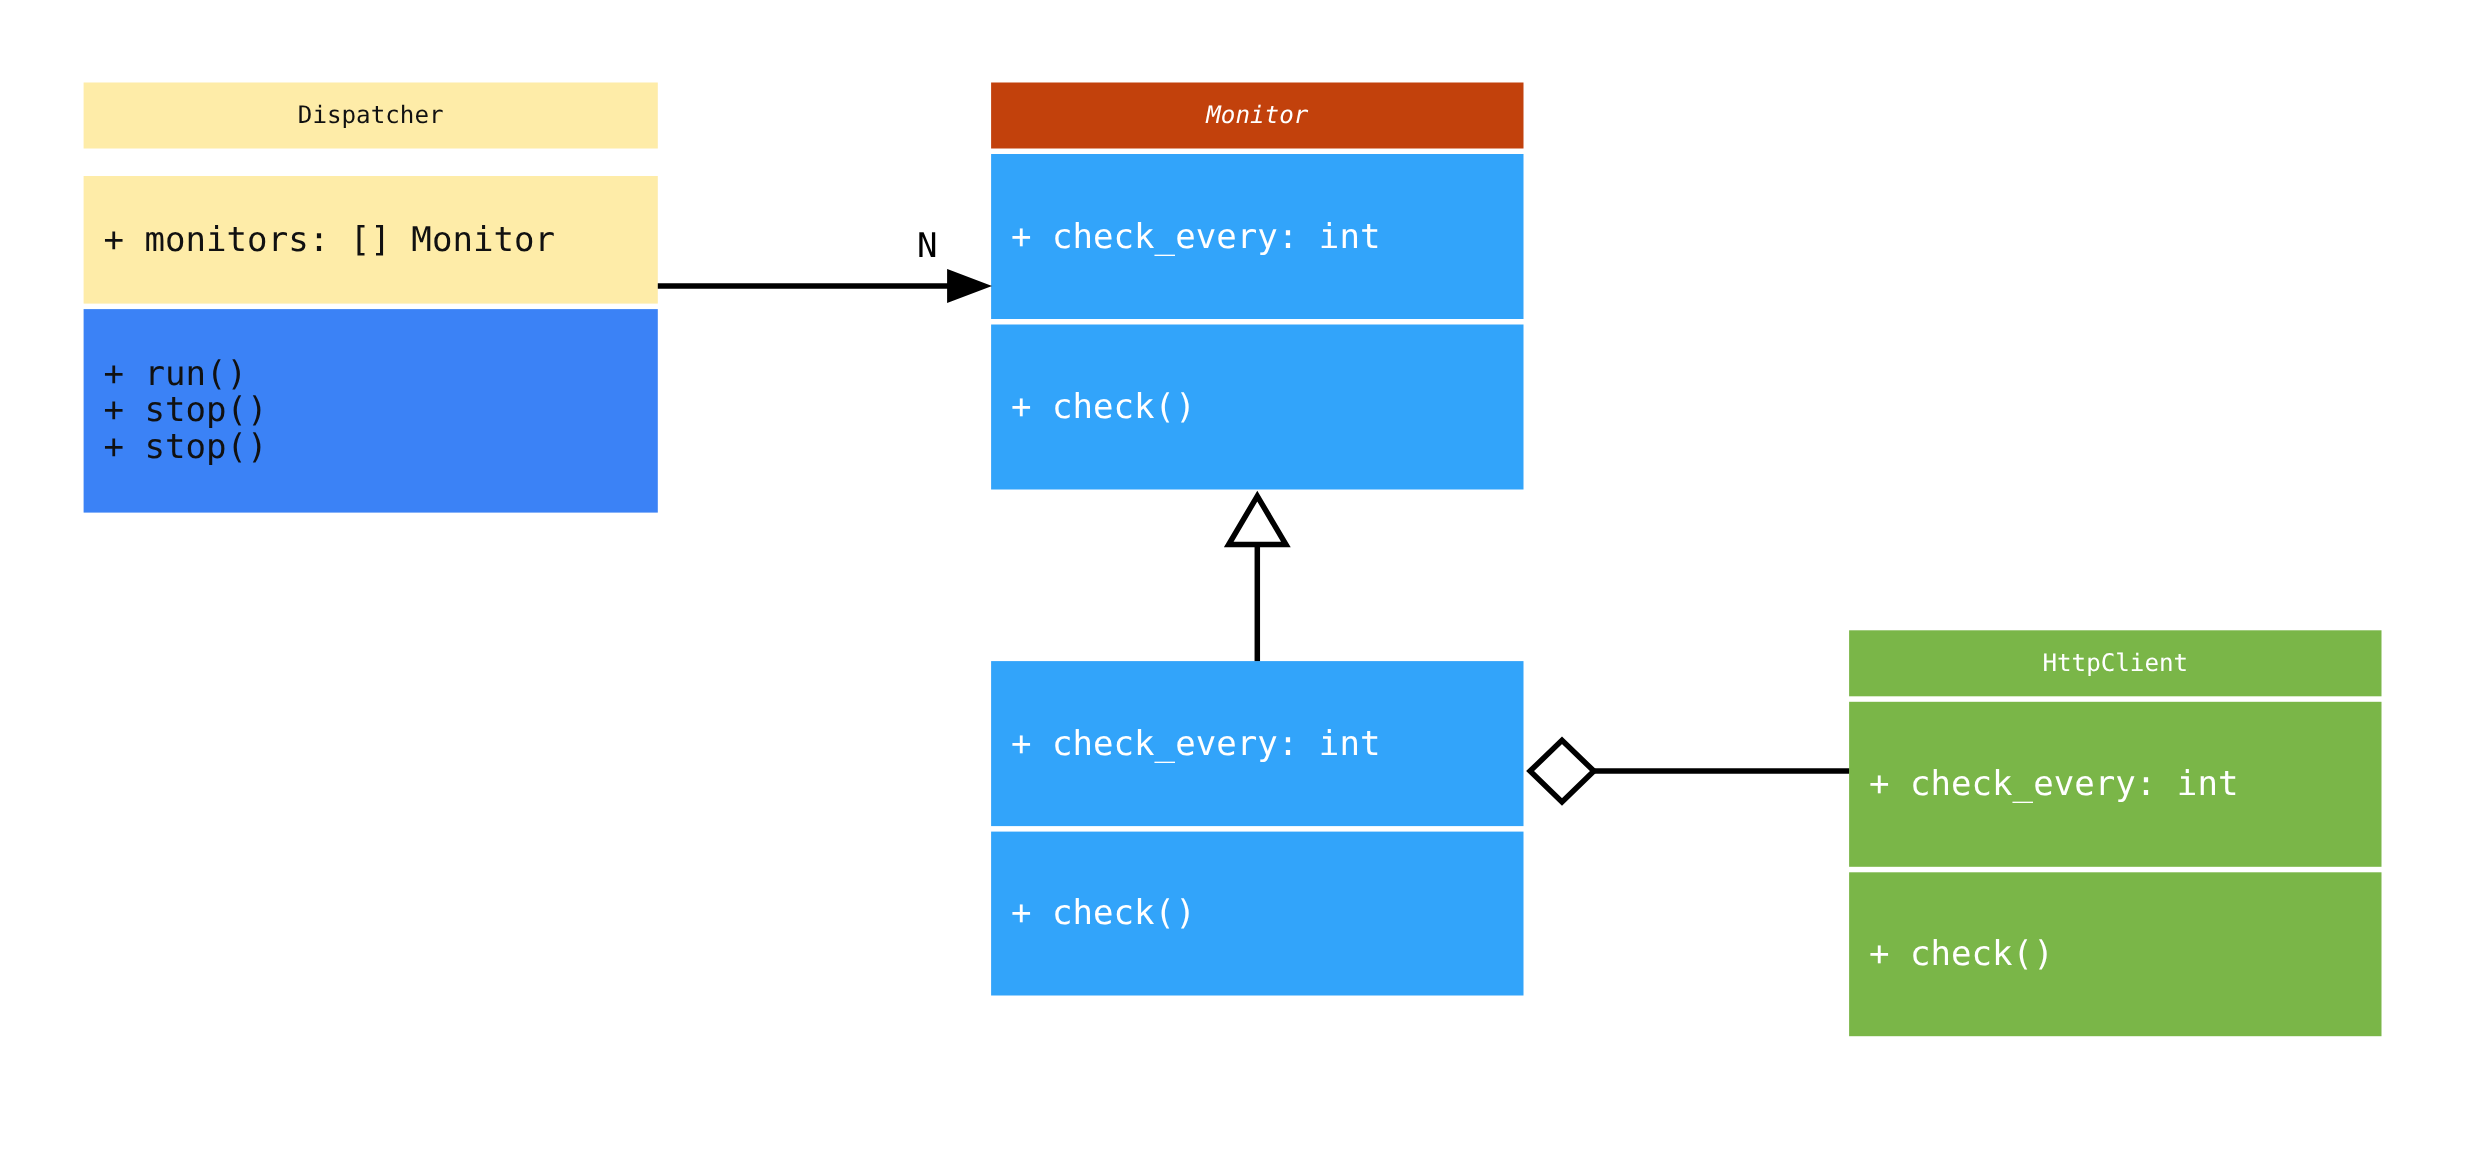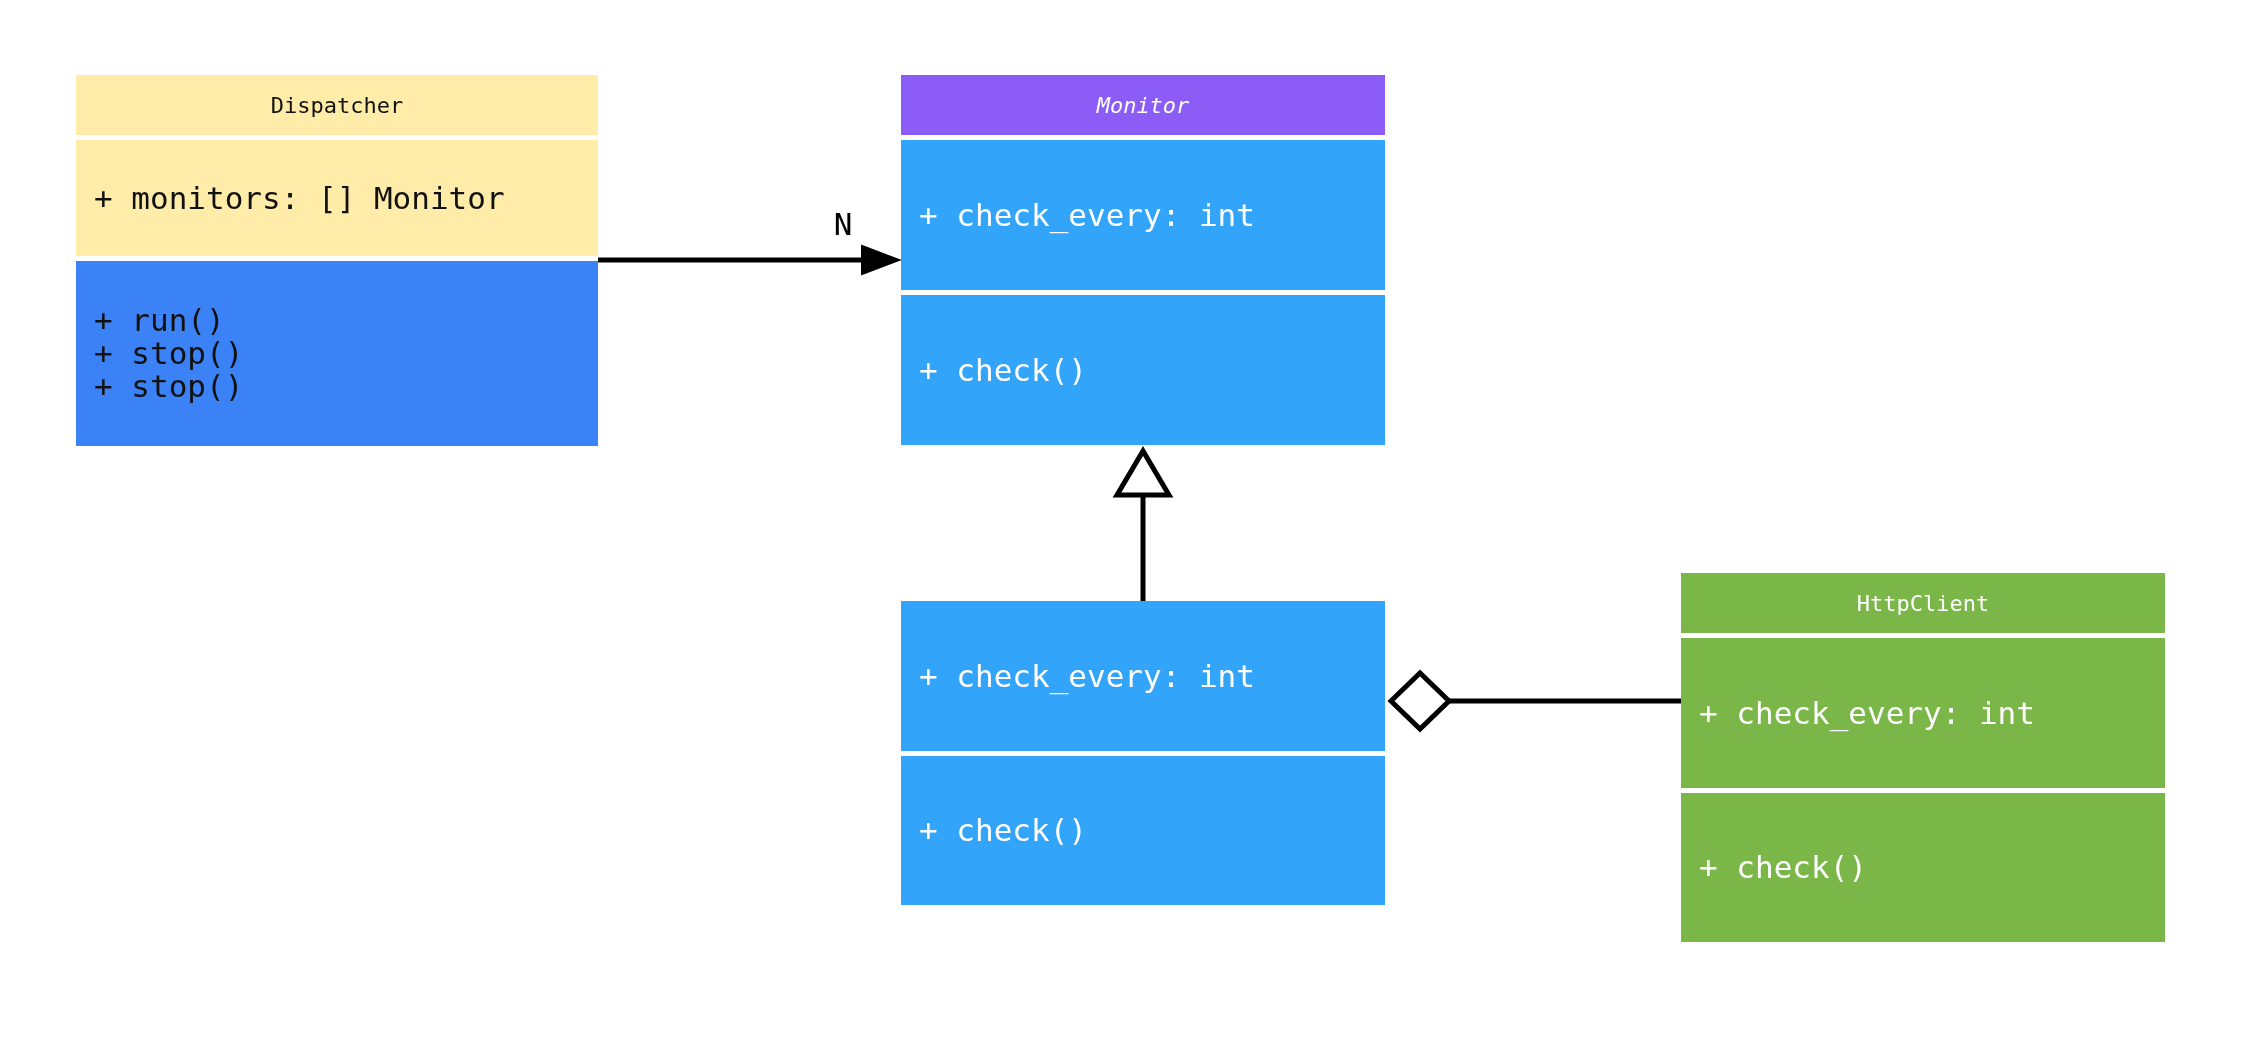--- a/index.html
+++ b/index.html
@@ -49,32 +49,32 @@
     text-align: center;
   }
 </style>
 </head>
 <body>
 
 <div class="stage">
 
   <div class="class-box" style="left:76px; top:75px; width:522px; height:371px;">
     <div class="compartment title-compartment" style="height: 60px; background-color: rgb(254, 236, 168); color: rgb(17, 17, 17);">Dispatcher</div>
-    <div class="compartment body-compartment" style="height: 116px; background-color: rgb(254, 236, 168); color: rgb(17, 17, 17);">
+    <div class="compartment body-compartment" style="height: 116px; background-color: rgb(254, 236, 168); color: rgb(17, 17, 17); margin-top: 20px;">
       <div>+ monitors: [] Monitor</div>
     </div>
     <div class="compartment body-compartment" style="height: 185px; background-color: #3b82f6; color: rgb(17, 17, 17);">
       <div>+ run()</div>
       <div>+ stop()</div>
       <div>+ stop()</div>
     </div>
   </div>
 
   <div class="class-box" style="left:901px; top:75px; width:484px; height:370px;">
-    <div class="compartment title-compartment title-abstract" style="height: 60px; background-color: #8b5cf6; color: rgb(255, 255, 255);">Monitor</div>
+    <div class="compartment title-compartment title-abstract" style="height: 60px; background-color: #c2410c; color: rgb(255, 255, 255);">Monitor</div>
     <div class="compartment body-compartment" style="height: 150px; background-color: rgb(50, 164, 250); color: rgb(255, 255, 255);">
       <div>+ check_every: int</div>
     </div>
     <div class="compartment body-compartment" style="height: 150px; background-color: rgb(50, 164, 250); color: rgb(255, 255, 255);">
       <div>+ check()</div>
     </div>
   </div>
 
   <div class="class-box" style="left:901px; top:601px; width:484px; height:369px;">
     <div class="compartment body-compartment" style="height: 150px; background-color: rgb(50, 164, 250); color: rgb(255, 255, 255);">

